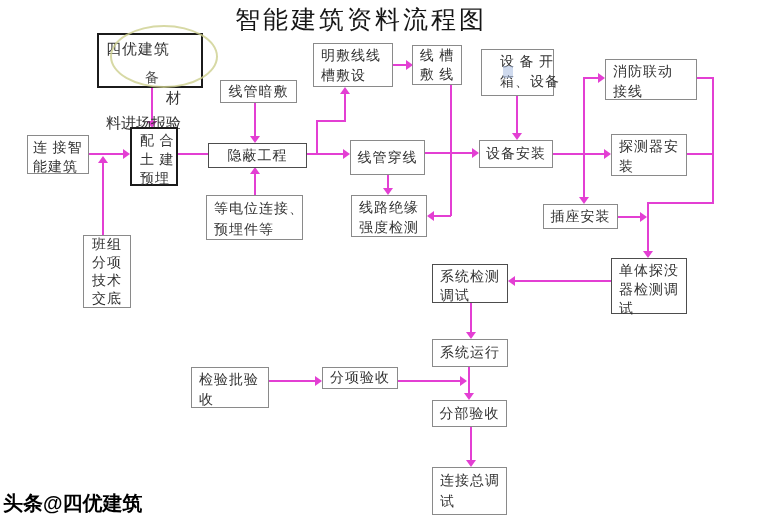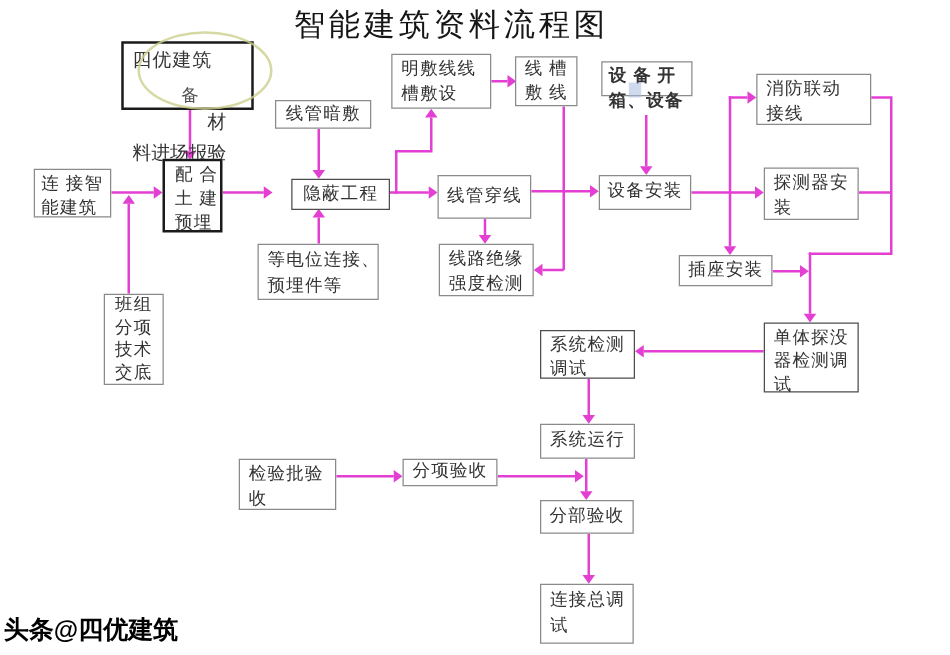--- a/index.html
+++ b/index.html
@@ -76,36 +76,36 @@
     </div>
     <div class="node b-gray" style="left: 83px; top: 235px; width: 48px; height: 73px; line-height: 18px;">
       <div class="ln">班组</div>
       <div class="ln">分项</div>
       <div class="ln">技术</div>
       <div class="ln">交底</div>
     </div>
     <div class="node b-gray" style="left: 220px; top: 80px; width: 77px; height: 23px;">
       <div class="ln">线管暗敷</div>
     </div>
-    <div class="node b-med" style="left: 233px; top: 143px; width: 79px; height: 25px;">
+    <div class="node b-med" style="left: 208px; top: 143px; width: 99px; height: 25px;">
       <div class="ln">隐蔽工程</div>
     </div>
     <div class="node b-gray left" style="left: 206px; top: 195px; width: 97px; height: 45px; line-height: 21px; padding-left: 7px;">
       <div class="ln">等电位连接、</div>
       <div class="ln">预埋件等</div>
     </div>
     <div class="node b-gray left" style="left: 313px; top: 43px; width: 80px; height: 44px; line-height: 20px; padding-left: 7px;">
       <div class="ln">明敷线线</div>
       <div class="ln">槽敷设</div>
     </div>
     <div class="node b-gray" style="left: 412px; top: 45px; width: 50px; height: 40px; line-height: 19px;">
       <div class="ln">线 槽</div>
       <div class="ln">敷 线</div>
     </div>
-    <div class="node b-gray left" style="left: 481px; top: 49px; width: 73px; height: 28px; line-height: 20px; padding-left: 5px; font-weight: bold;">
+    <div class="node b-gray left" style="left: 481px; top: 49px; width: 73px; height: 47px; line-height: 20px; padding-left: 18px;">
       <div class="ln">设 备 开</div>
       <div class="ln">箱、设备</div>
     </div>
     <div class="node b-gray" style="left: 350px; top: 140px; width: 75px; height: 35px;">
       <div class="ln">线管穿线</div>
     </div>
     <div class="node b-gray" style="left: 479px; top: 140px; width: 74px; height: 28px;">
       <div class="ln">设备安装</div>
     </div>
     <div class="node b-gray left" style="left: 351px; top: 195px; width: 76px; height: 42px; line-height: 20px; padding-left: 7px;">

